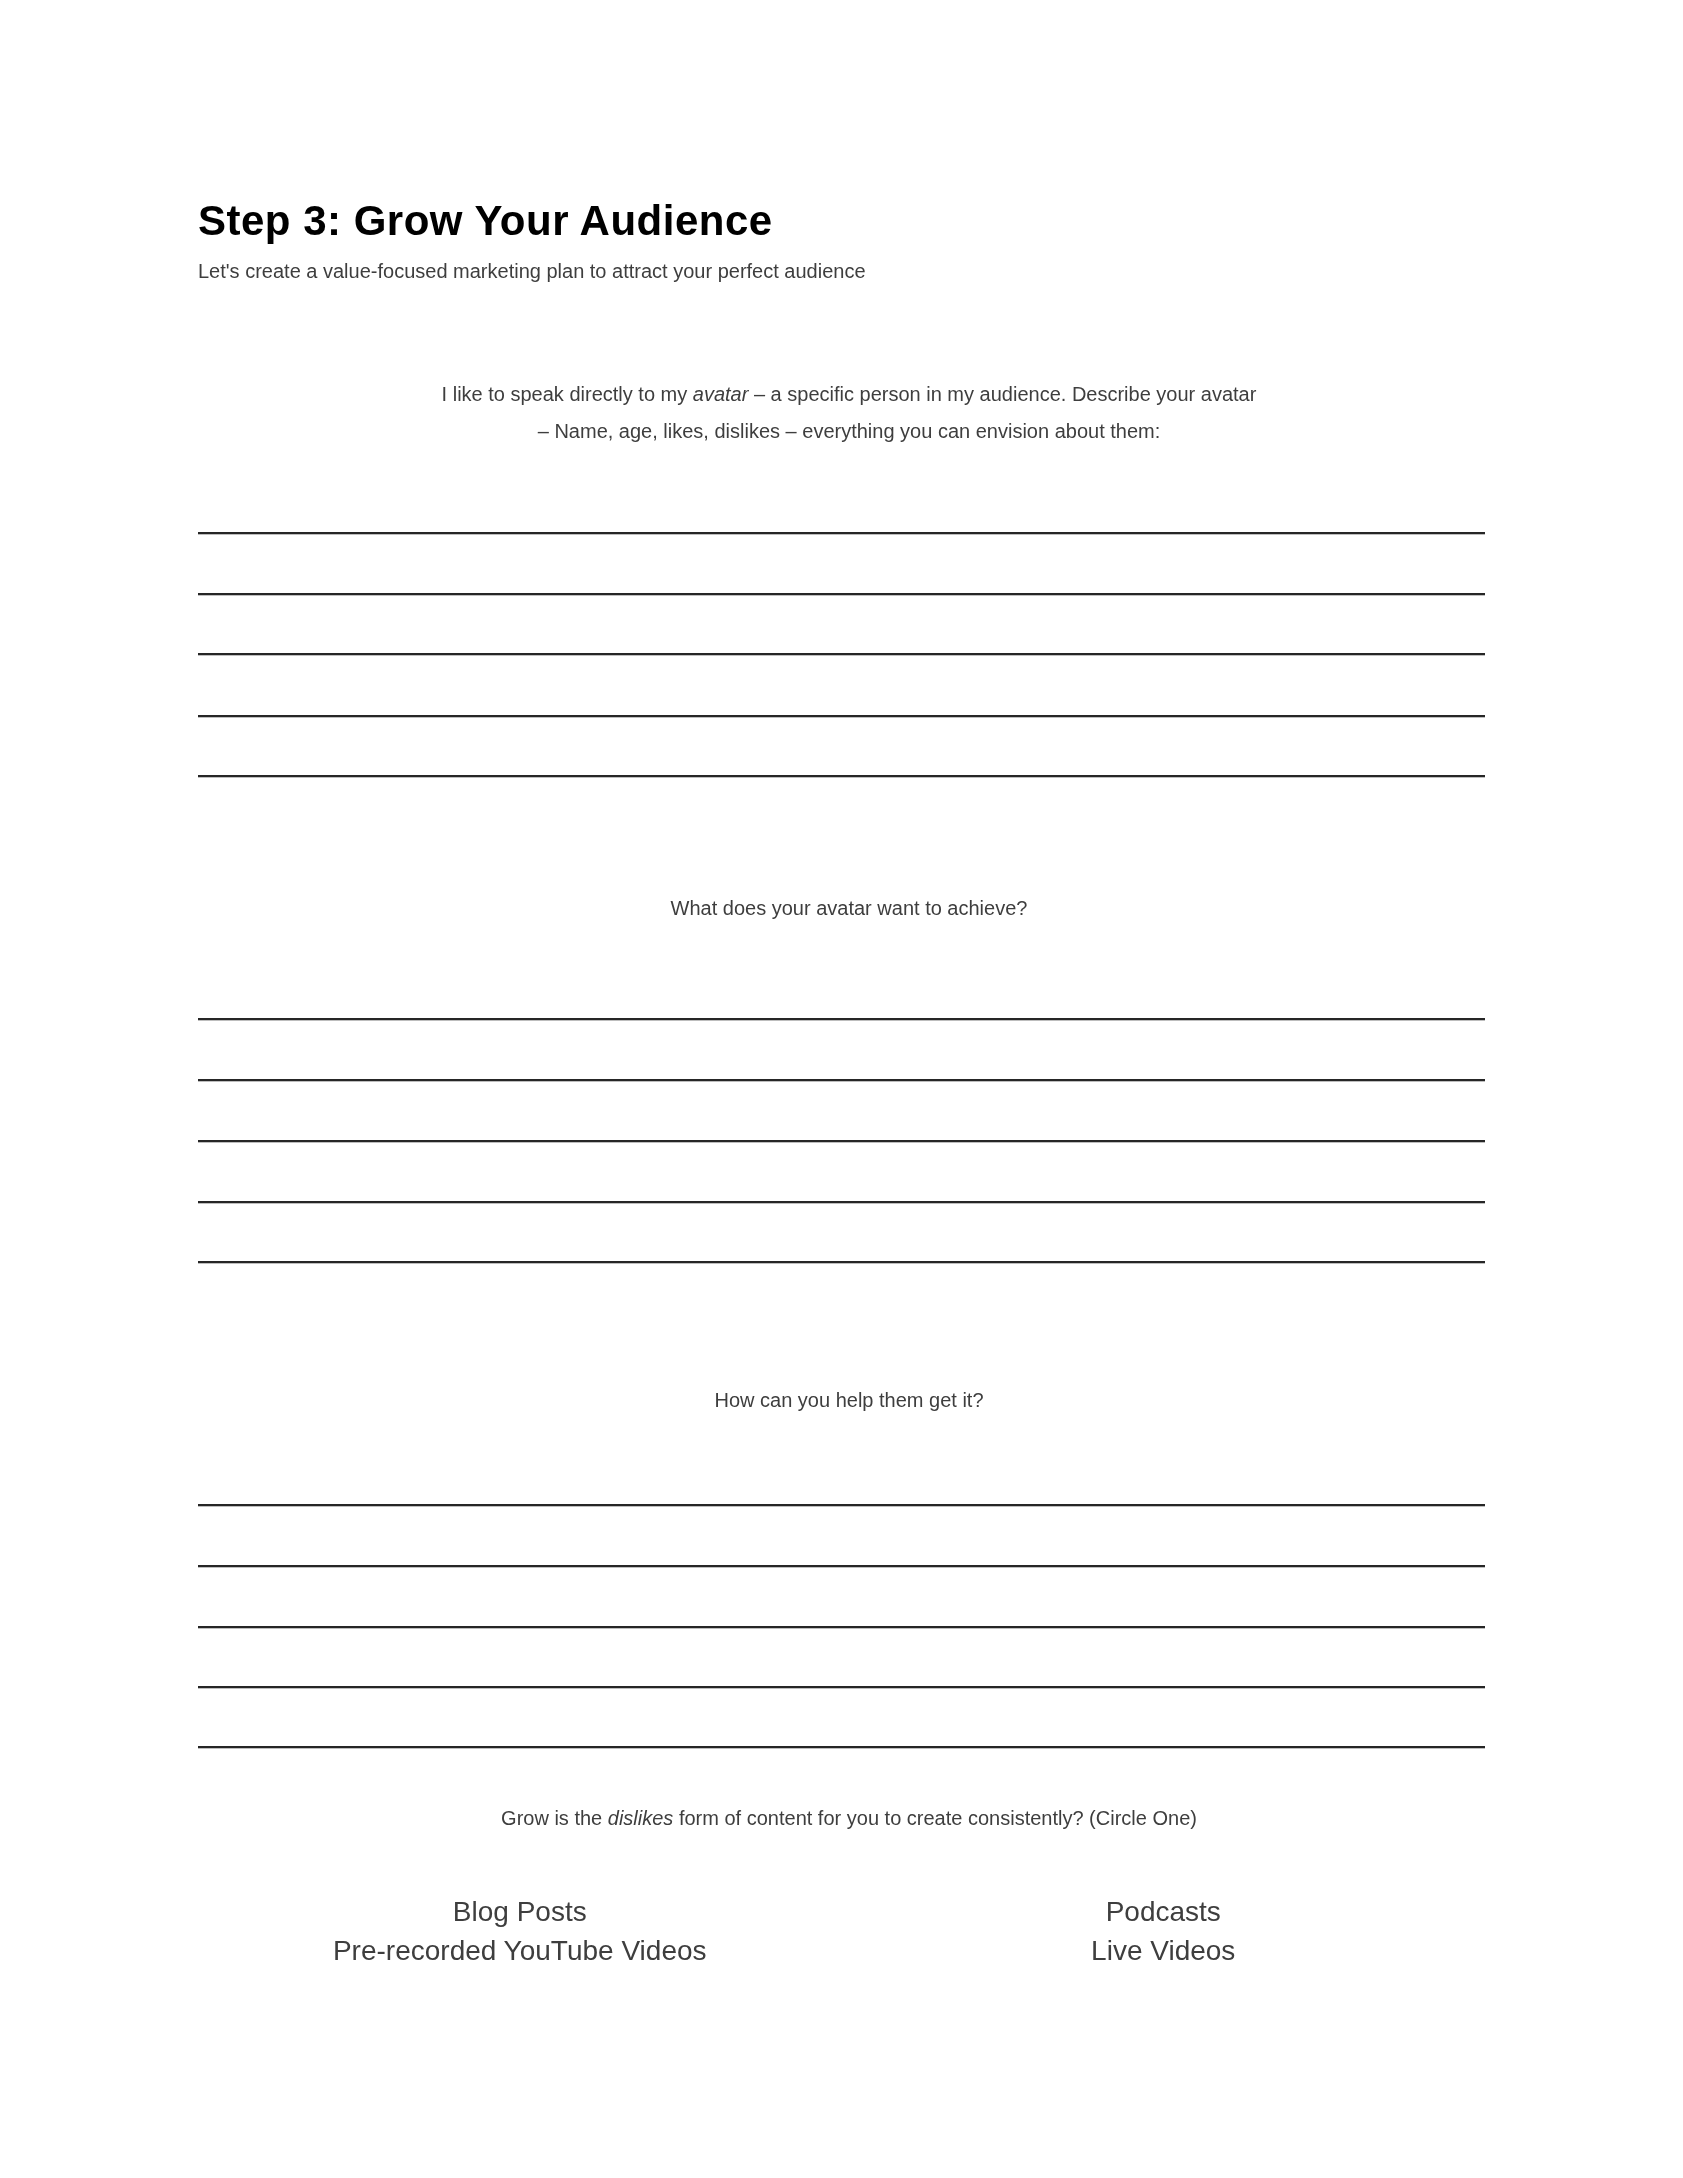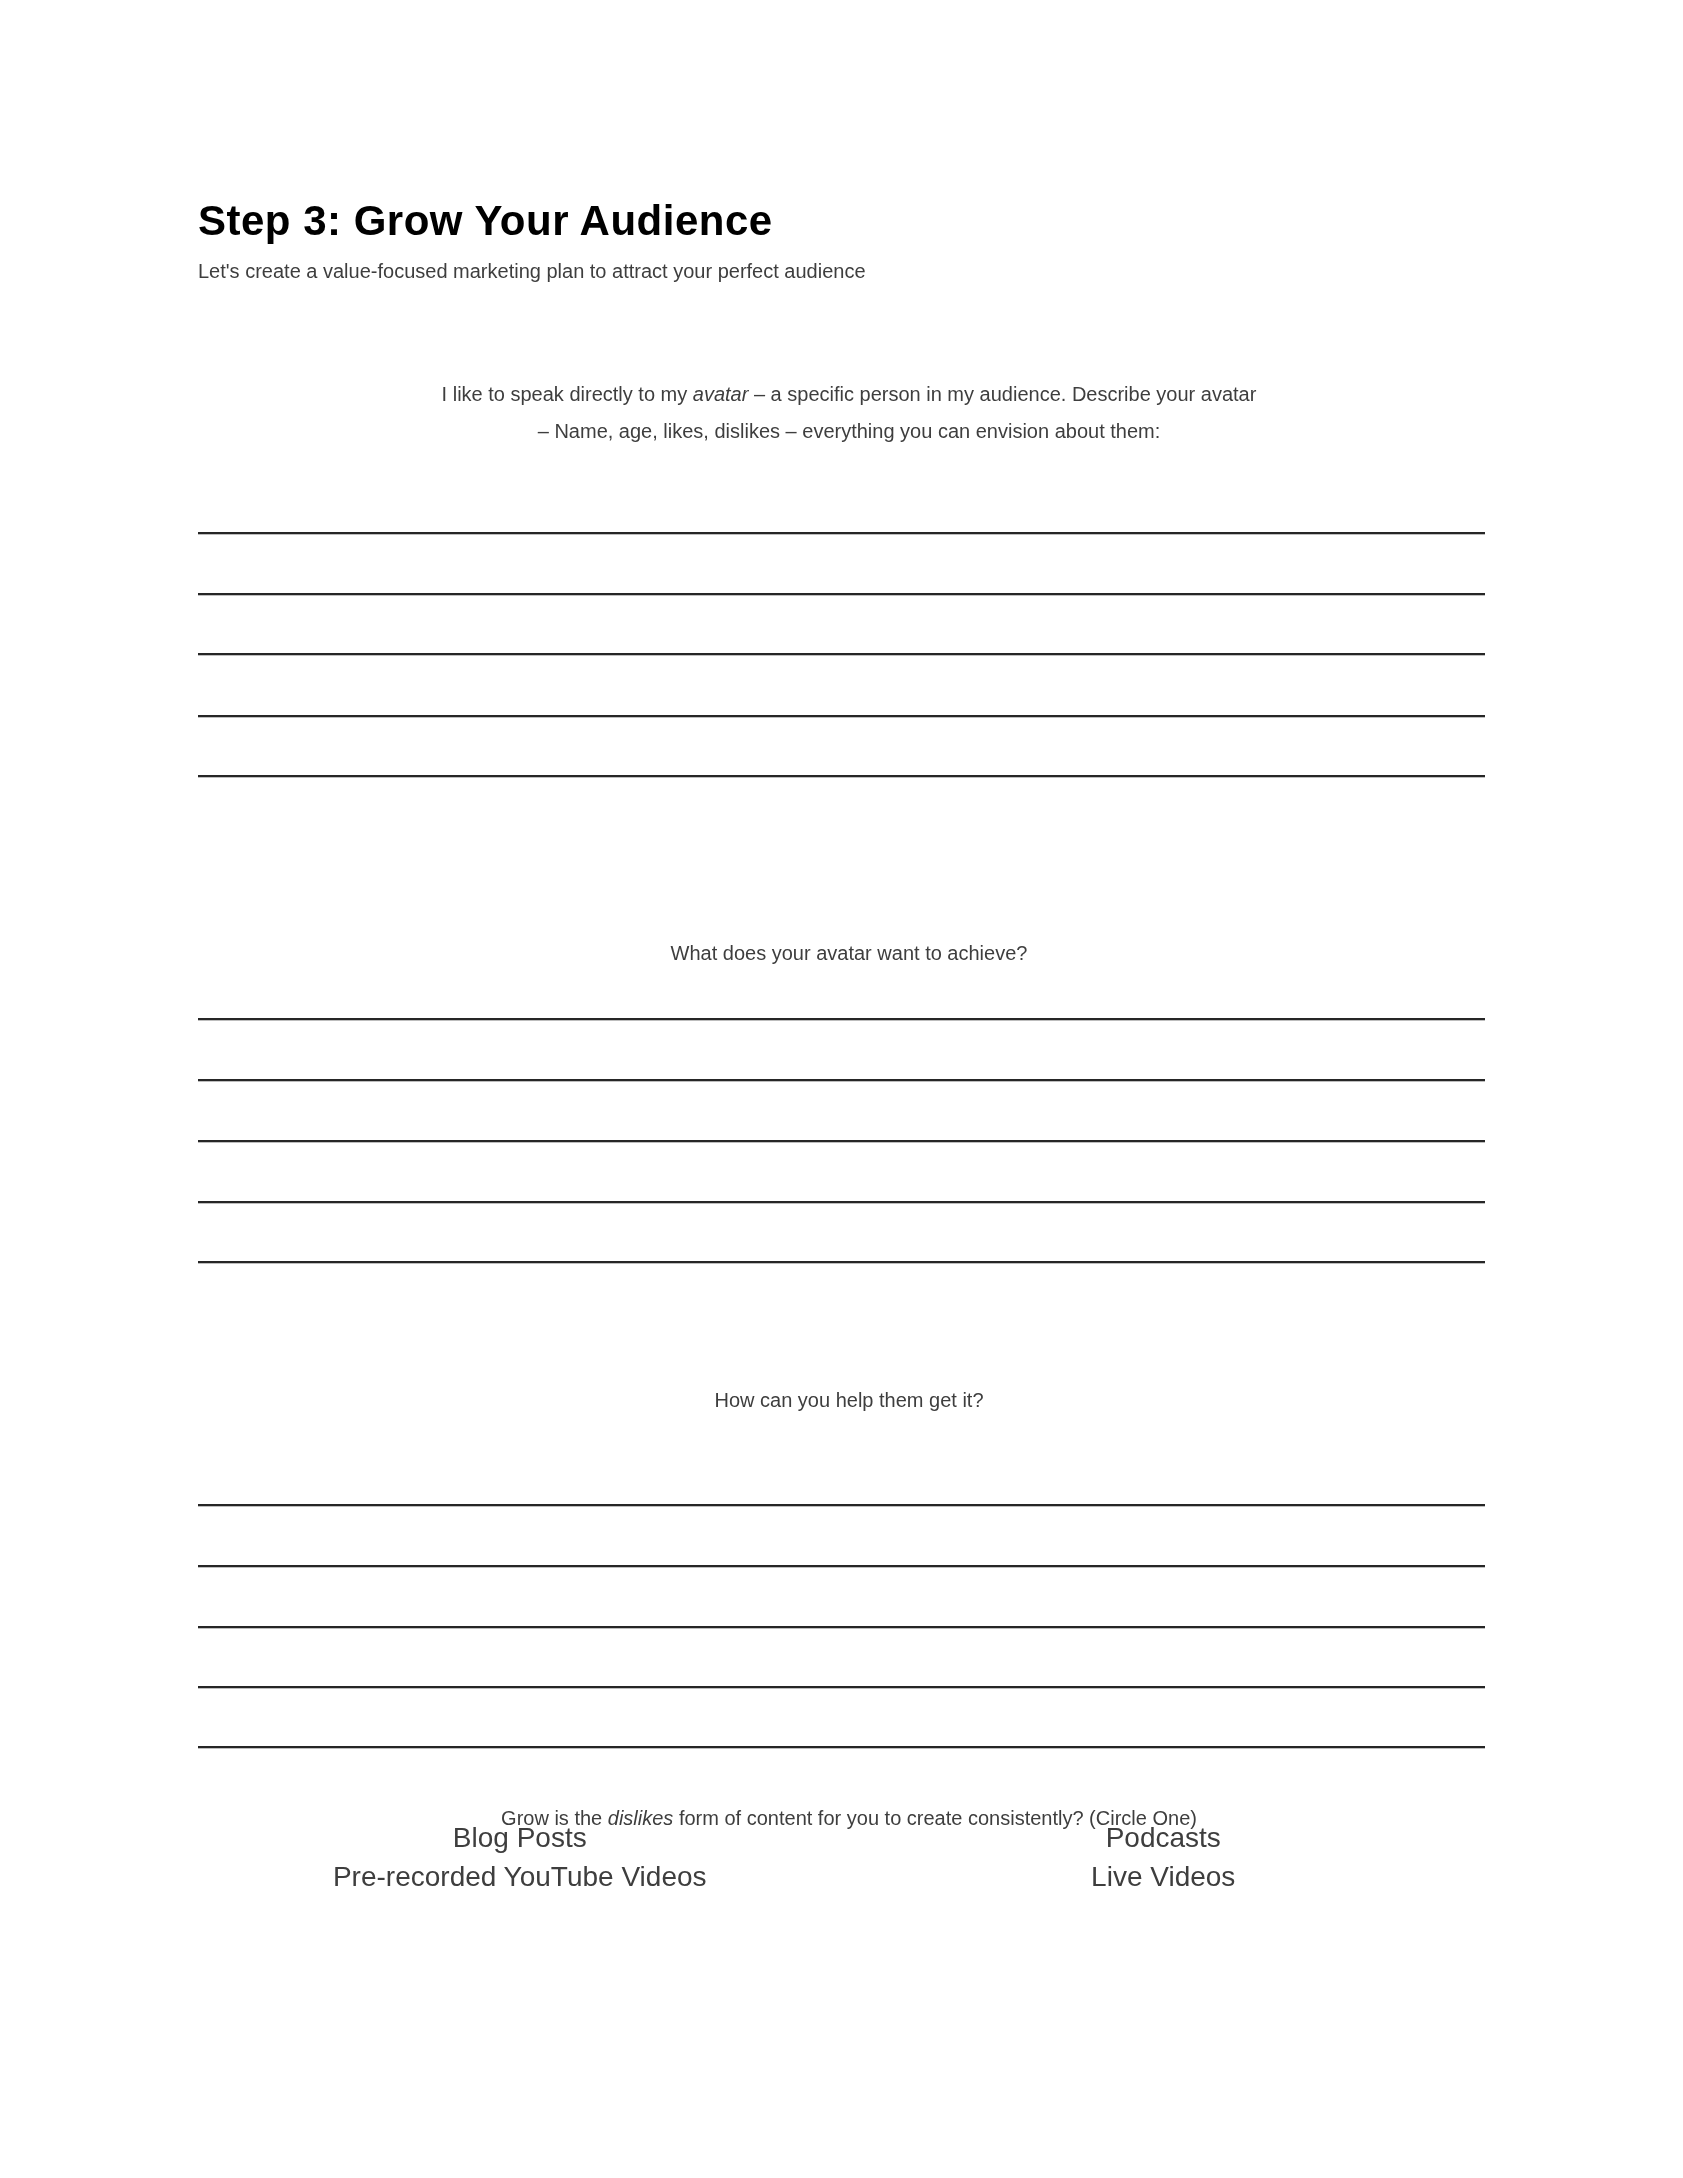--- a/index.html
+++ b/index.html
@@ -41,36 +41,36 @@
     width: 1302px;
     font-size: 20px;
     line-height: 37px;
     color: #3e3e3e;
     text-align: center;
   }
 
   .prompt .it { font-style: italic; }
 
   .q1 { top: 376px; }
-  .q2 { top: 935px; }
+  .q2 { top: 890px; }
   .q3 { top: 1382px; }
   .q4 { top: 1800px; }
 
   .answer-line {
     position: absolute;
     left: 198px;
     width: 1287px;
     height: 3px;
     background: #262626;
     border-bottom: 1px solid #bdbdbd;
   }
 
   .options-grid {
     left: 198px;
-    top: 1818px;
+    top: 1892px;
     width: 1287px;
     display: flex;
   }
 
   .options-col {
     width: 644px;
     text-align: center;
     font-size: 28px;
     line-height: 39px;
     color: #3e3e3e;

